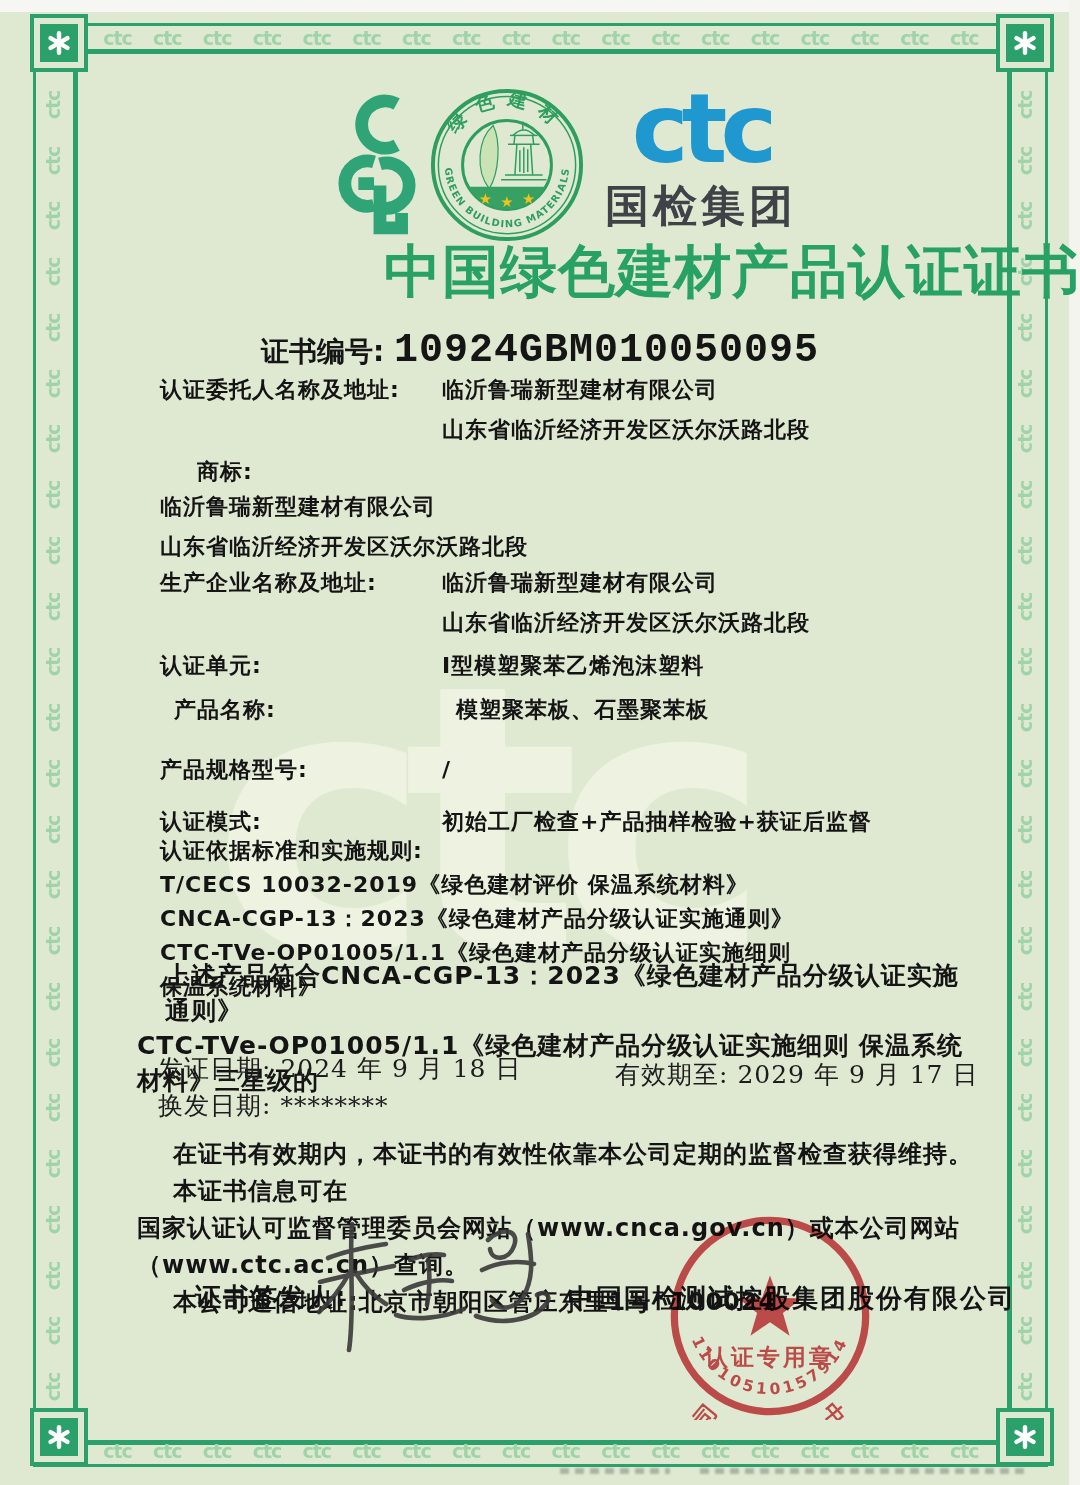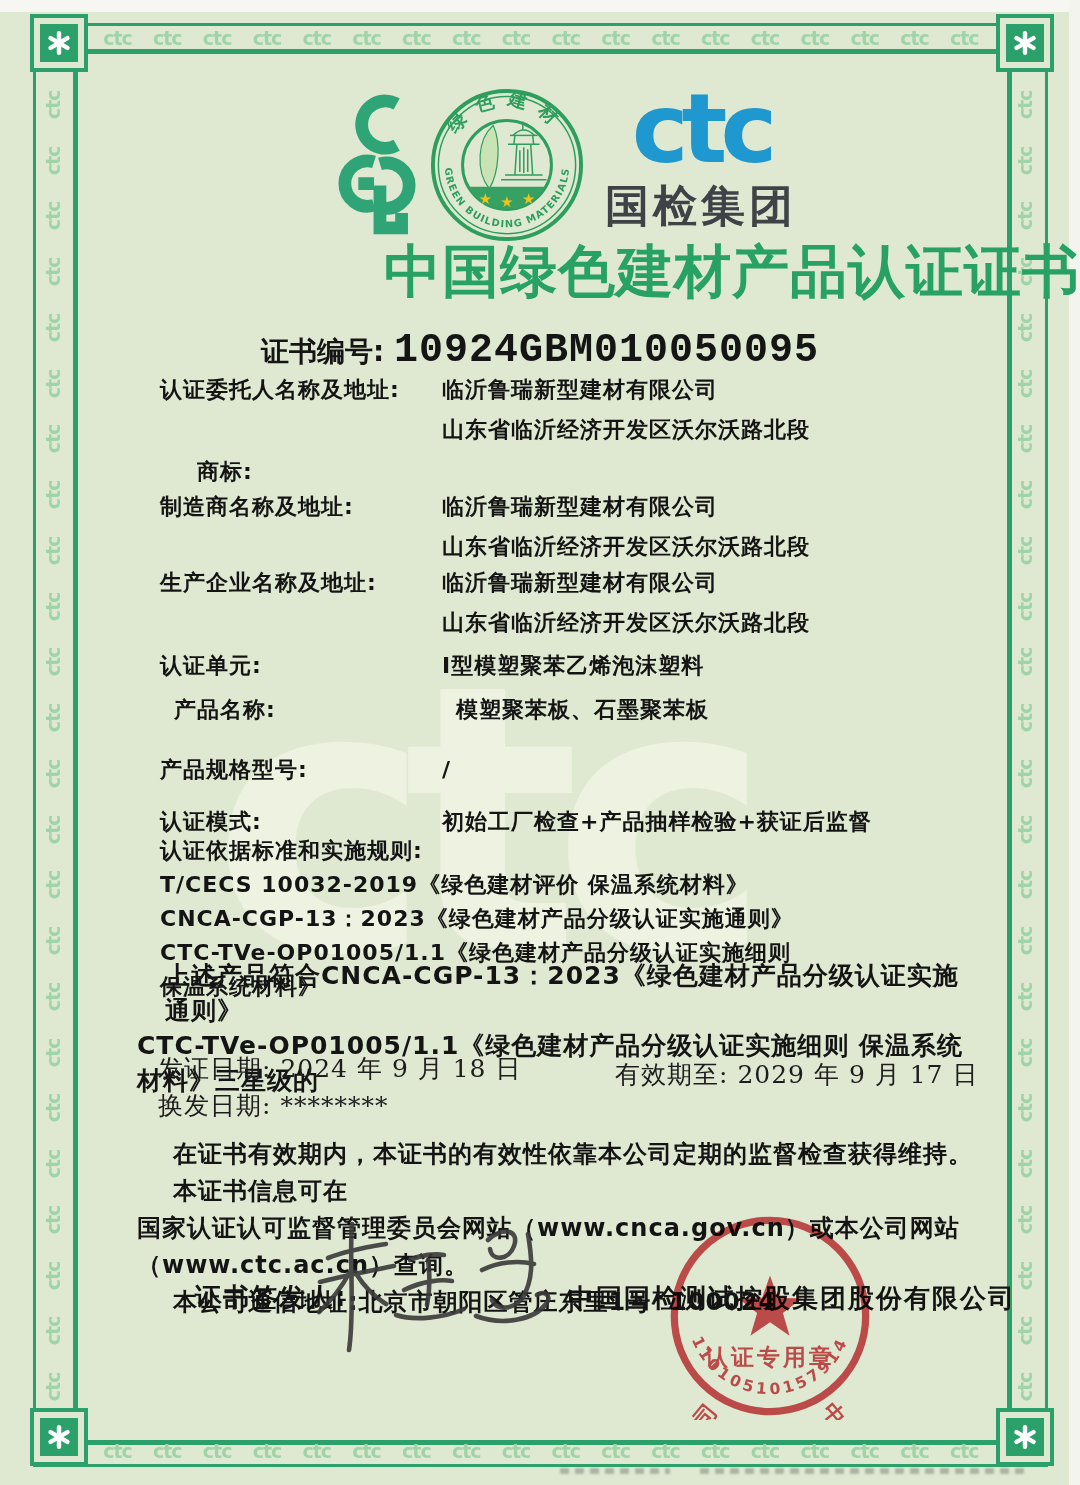--- a/index.html
+++ b/index.html
@@ -289,21 +289,21 @@
     <span class="num">10924GBM010050095</span>
   </div>
 
   <div id="field-1" class="field">
     <span class="flabel">认证委托人名称及地址:</span><div class="fvalue"><div>临沂鲁瑞新型建材有限公司</div><div>山东省临沂经济开发区沃尔沃路北段</div></div>
   </div>
   <div id="field-2" class="field">
     <span class="flabel">商标:</span>
   </div>
   <div id="field-3" class="field">
-    <span class="flabel">制造商名称及地址:</span><div class="fvalue"><div>临沂鲁瑞新型建材有限公司</div><div>山东省临沂经济开发区沃尔沃路北段</div></div>
+    <div class="fvalue"><div>临沂鲁瑞新型建材有限公司</div><div>山东省临沂经济开发区沃尔沃路北段</div></div>
   </div>
   <div id="field-4" class="field">
     <span class="flabel">生产企业名称及地址:</span><div class="fvalue"><div>临沂鲁瑞新型建材有限公司</div><div>山东省临沂经济开发区沃尔沃路北段</div></div>
   </div>
   <div id="field-5" class="field">
     <span class="flabel">认证单元:</span><div class="fvalue"><div>Ⅰ型模塑聚苯乙烯泡沫塑料</div></div>
   </div>
   <div id="field-6" class="field">
     <span class="flabel">产品名称:</span><div class="fvalue"><div>模塑聚苯板、石墨聚苯板</div></div>
   </div>

